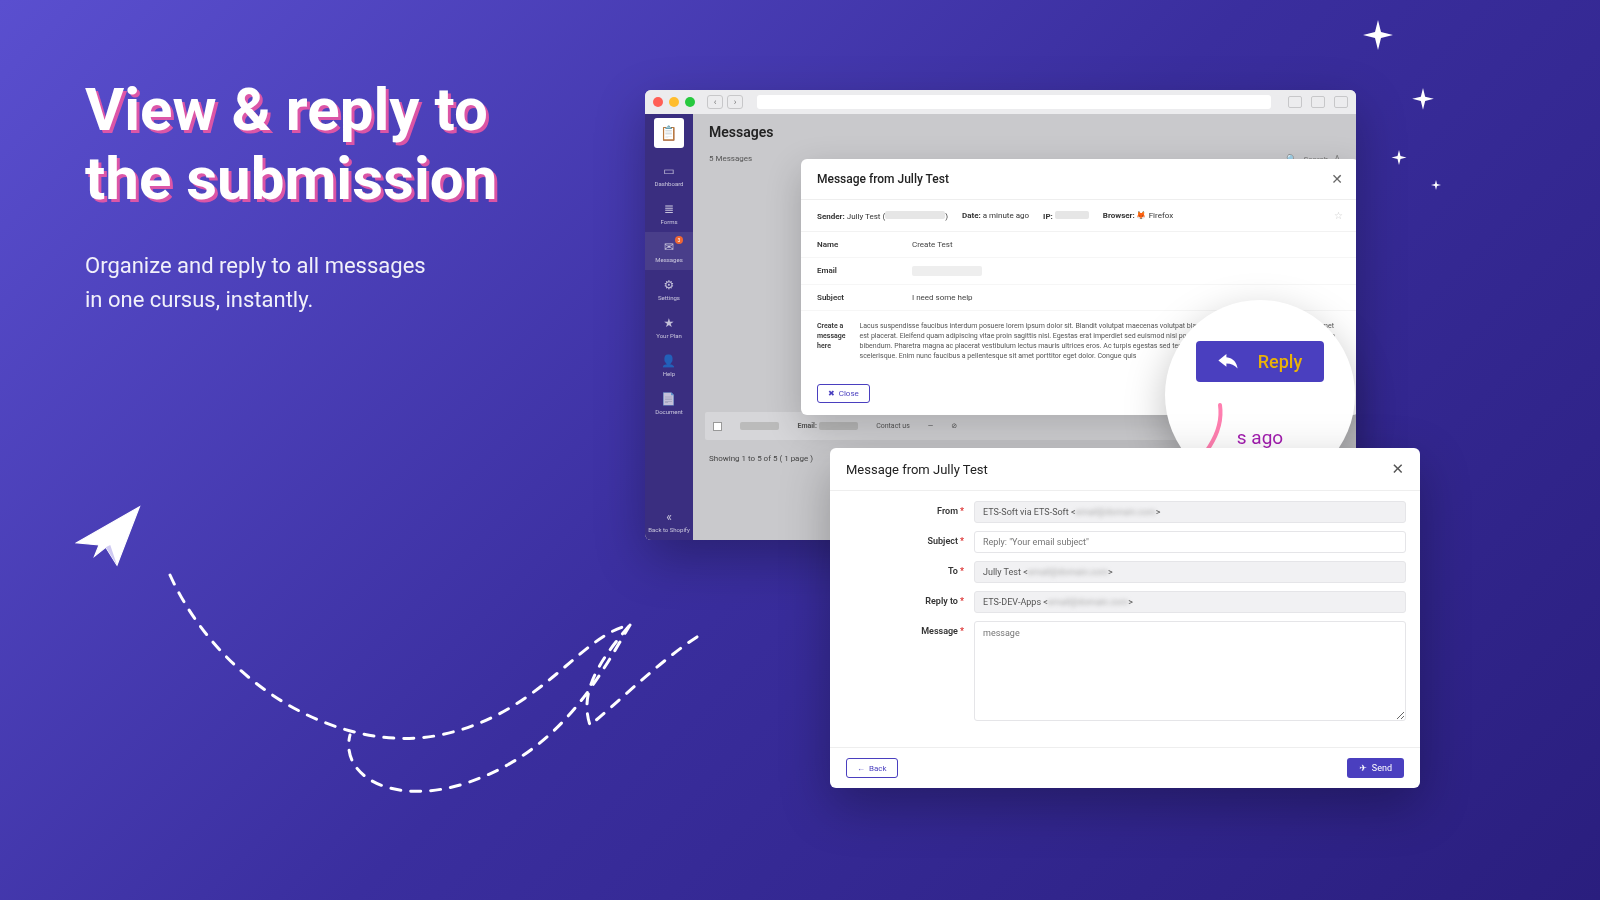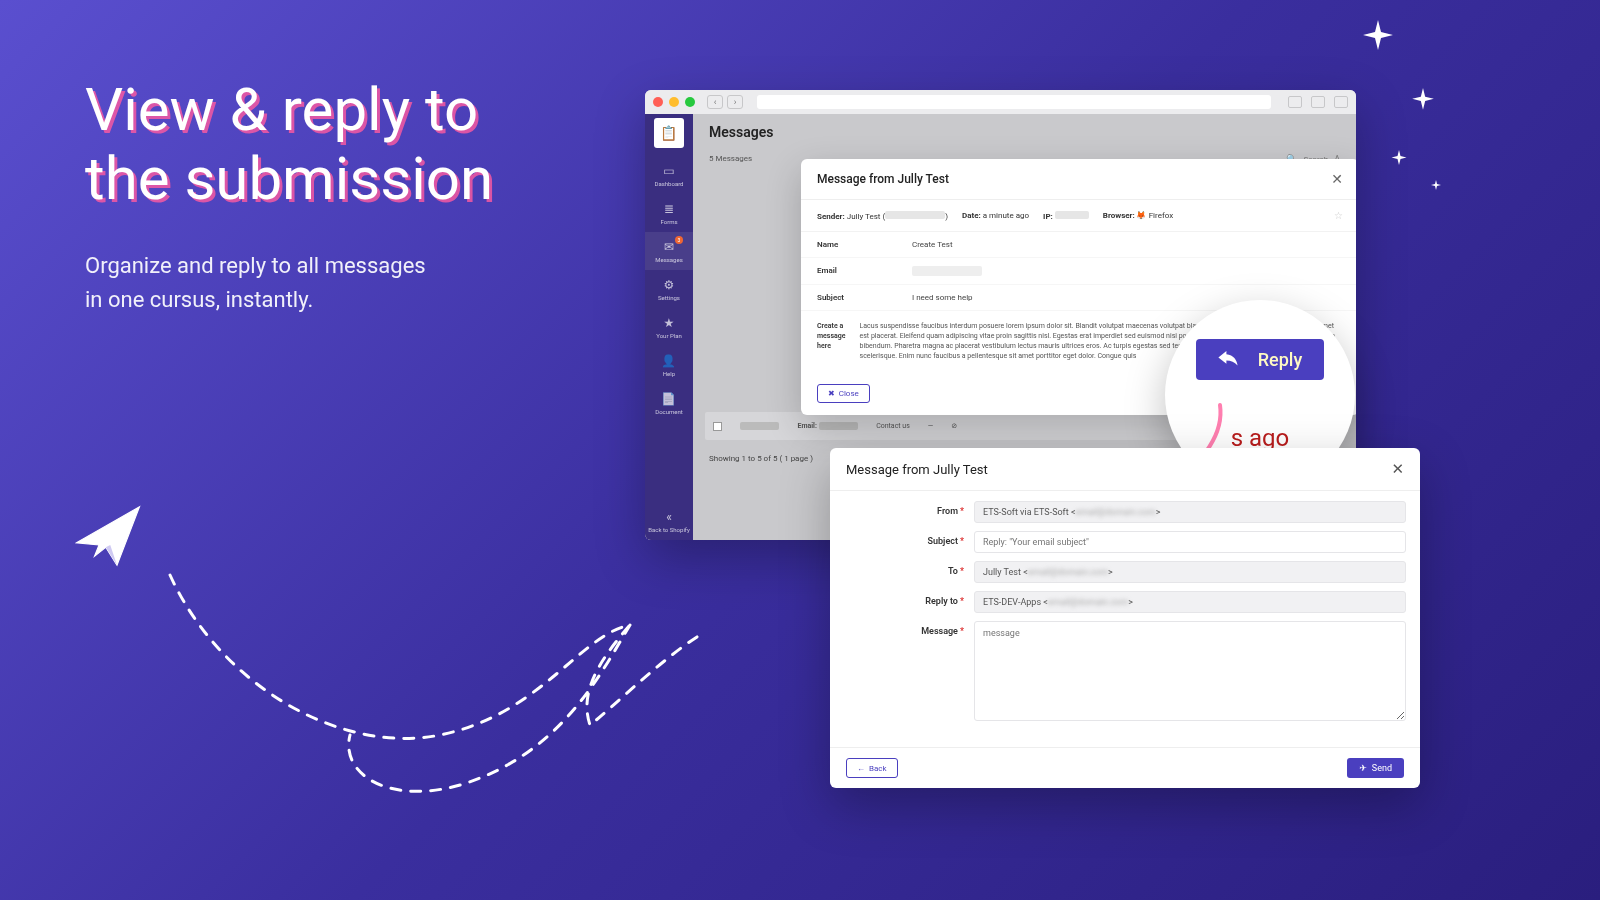--- a/index.html
+++ b/index.html
@@ -1,21 +1,21 @@
 <!DOCTYPE html>
 <html><head>
 <meta charset="utf-8">
 <style>
 *{margin:0;padding:0;box-sizing:border-box;font-family:-apple-system,BlinkMacSystemFont,"Segoe UI",Roboto,sans-serif}
 body{width:1600px;height:900px;overflow:hidden;position:relative;background:linear-gradient(135deg,#5a4fcf 0%,#3a2e9e 50%,#2a1e7e 100%)}
 .stage{position:relative;width:100%;height:100%}
 
 
 .hero{position:absolute;left:85px;top:75px;color:#fff}
-.hero h1{font-size:60px;font-weight:400;line-height:1.15;text-shadow:3px 3px 0 rgba(255,90,160,.8)}
+.hero h1{font-size:60px;font-weight:700;line-height:1.15;text-shadow:3px 3px 0 rgba(255,90,160,.8)}
 .hero p{margin-top:36px;font-size:22px;font-weight:400;line-height:1.55;color:rgba(255,255,255,.92)}
 
 
 .sparkle{position:absolute;color:#fff}
 .sparkle svg{display:block}
 
 
 .plane{position:absolute;left:72px;top:500px}
 .trail{position:absolute;left:160px;top:565px;width:560px;height:260px}
 .trail path{stroke:#fff;stroke-width:3;stroke-dasharray:10 10;fill:none;stroke-linecap:round}
@@ -65,22 +65,22 @@
 .m1-row .val{flex:1;color:#444}
 .m1-row .val.blur{background:#eee;color:transparent;border-radius:2px;max-width:70px;height:10px}
 .m1-body{display:flex;padding:10px 16px;font-size:7px;color:#555;line-height:1.45;gap:14px}
 .m1-body .lab{width:60px;font-weight:600;color:#333}
 .m1-foot{display:flex;justify-content:space-between;align-items:center;padding:12px 16px}
 .btn-outline{border:1px solid #4a3fbf;color:#4a3fbf;background:#fff;font-size:8px;padding:4px 10px;border-radius:3px;cursor:pointer;display:inline-flex;gap:4px;align-items:center}
 
 
 .zoom{position:absolute;left:1165px;top:300px;width:190px;height:190px;border-radius:50%;background:#fff;box-shadow:0 14px 40px rgba(0,0,0,.25);display:flex;align-items:center;justify-content:center}
 .zoom-inner{text-align:center}
-.reply-big{background:#4a3fbf;color:#fef9c3;font-size:18px;font-weight:500;padding:10px 22px;border-radius:4px;display:inline-flex;align-items:center;gap:20px;cursor:pointer}
-.ago{margin-top:44px;font-size:24px;color:#b91c1c}
+.reply-big{background:#4a3fbf;color:#eab308;font-size:18px;font-weight:500;padding:10px 22px;border-radius:4px;display:inline-flex;align-items:center;gap:20px;cursor:pointer}
+.ago{margin-top:44px;font-size:19px;color:#a21caf}
 
 
 .swoop{position:absolute;left:1150px;top:395px;width:90px;height:120px;pointer-events:none}
 .swoop path{stroke:#ff7fb0;stroke-width:4;fill:none;stroke-linecap:round}
 
 
 .modal2{position:absolute;left:830px;top:448px;width:590px;height:340px;background:#fff;border-radius:6px;box-shadow:0 18px 50px rgba(0,0,0,.28);display:flex;flex-direction:column}
 .m2-head{display:flex;justify-content:space-between;align-items:center;padding:12px 16px;border-bottom:1px solid #eee}
 .m2-title{font-size:13px;color:#222}
 .m2-x{font-size:15px;color:#555;cursor:pointer}

